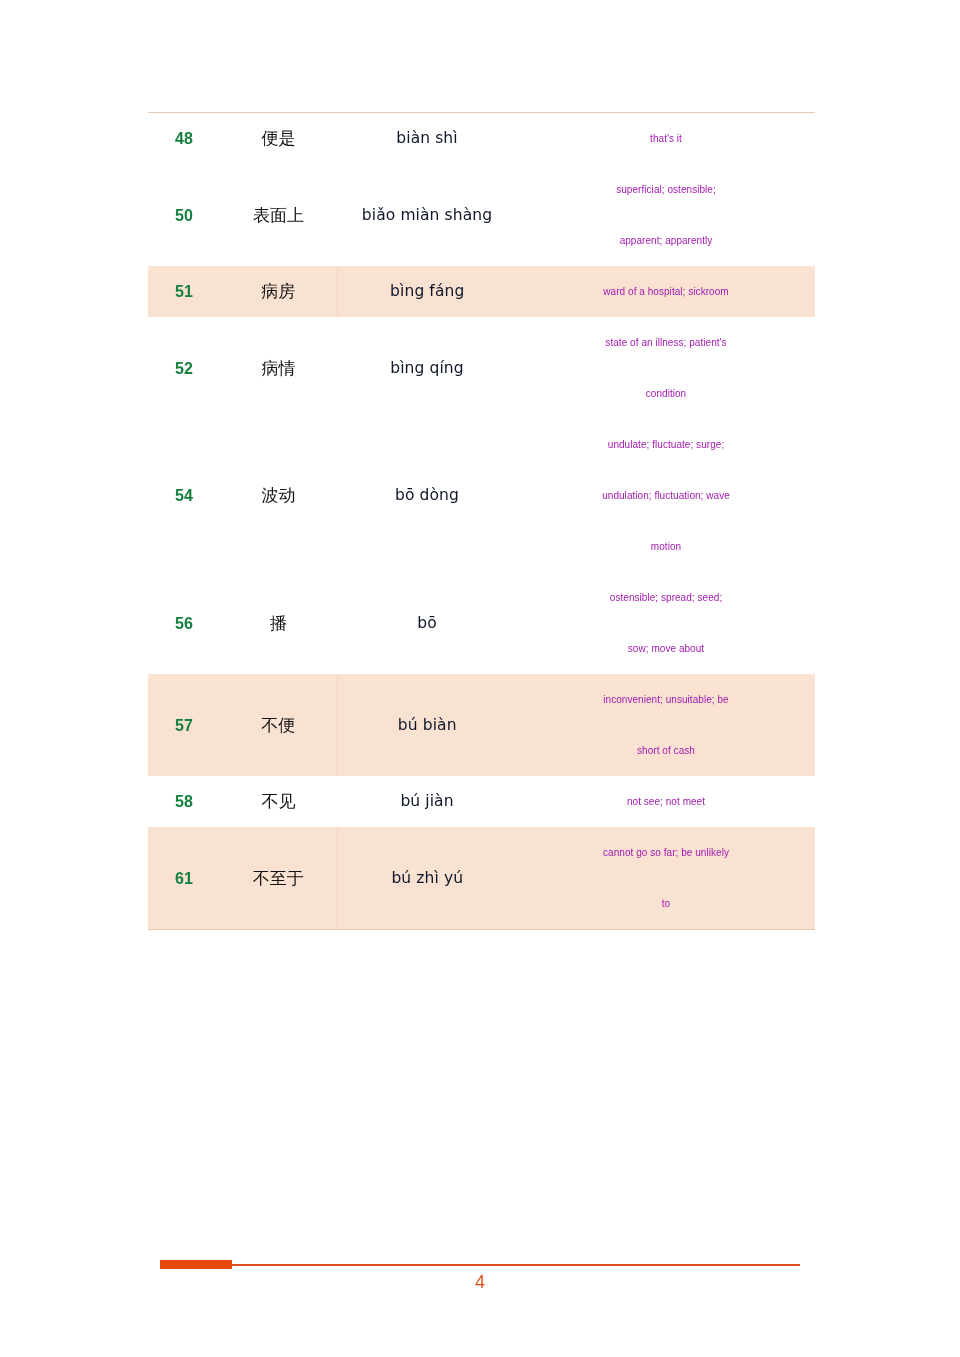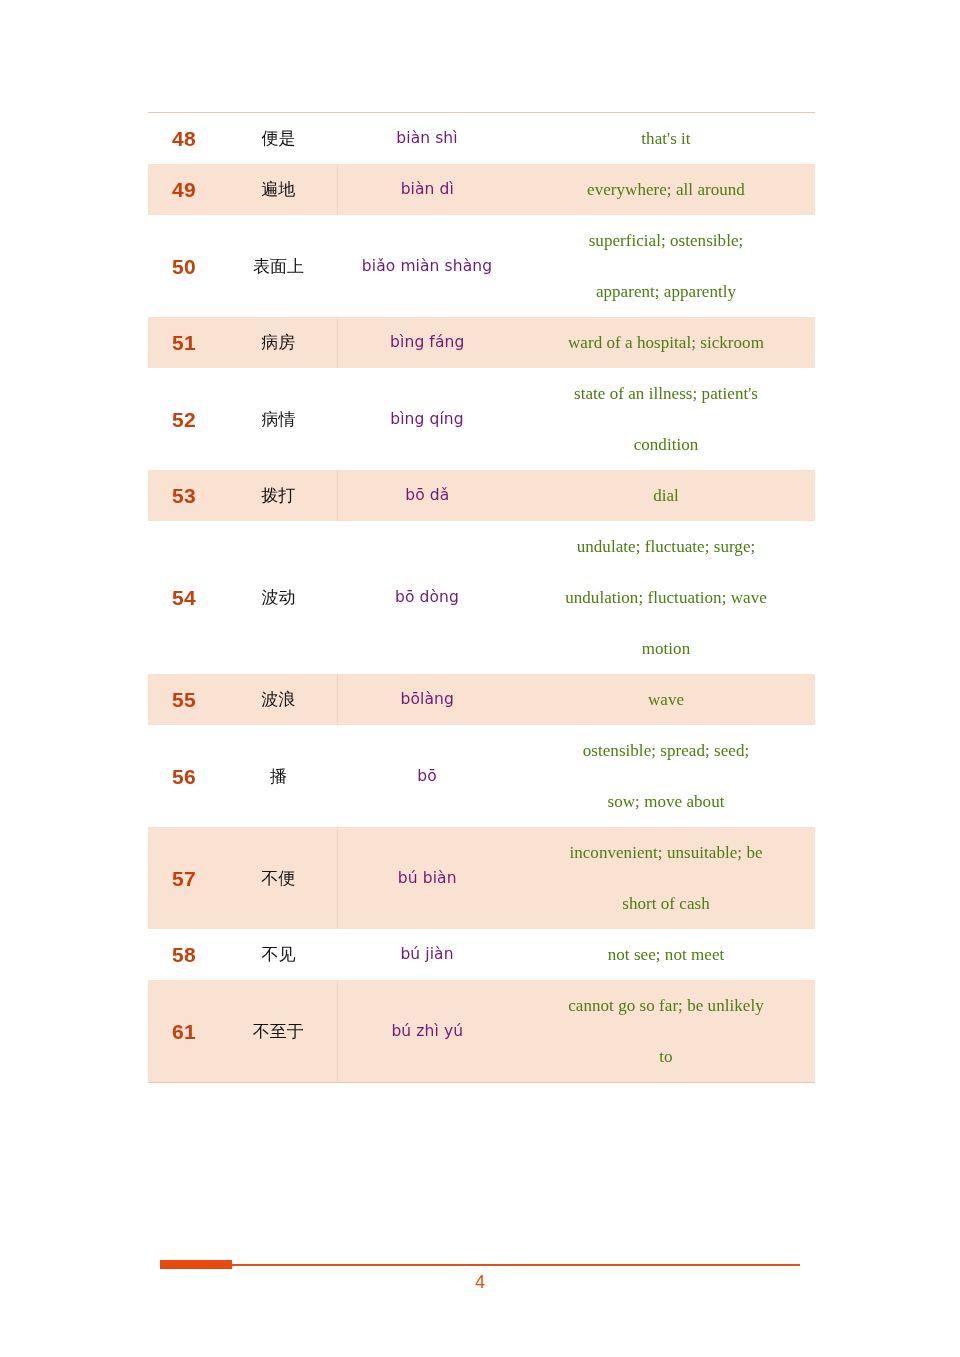--- a/index.html
+++ b/index.html
@@ -58,42 +58,41 @@
     border: 0;
     line-height: 51px;
   }
 
   
   table.vocab tr.row-shaded td.cell-hanzi {
     border-right: 1.1px solid #f3d5c1;
   }
 
   td.cell-num {
-    font-size: 21px;
+    font-size: 16px;
     font-weight: bold;
-    color: #c2410c;
+    color: #15803d;
     letter-spacing: 0.2px;
   }
   td.cell-hanzi {
     font-size: 17px;
     color: #121212;
     font-family: "DejaVu Sans", "Liberation Sans", sans-serif;
   }
   td.cell-pinyin {
     font-size: 15.5px;
-    color: #701a75;
+    color: #0f172a;
     font-family: "DejaVu Sans", "Liberation Sans", sans-serif;
     letter-spacing: 0.1px;
   }
   td.cell-def {
-    font-size: 17px;
-    color: #4d7c0f;
+    font-size: 10px;
+    color: #a21caf;
     padding: 0 4px;
     letter-spacing: 0.05px;
-    font-family: Liberation Serif, serif;
   }
 
   
   td.cell-def .deflines {
     display: block;
     line-height: 51px;
   }
 
   
   .footer {
@@ -145,28 +144,20 @@
       </colgroup>
       <tbody>
           <tr class="row-plain">
             <td class="cell-num">48</td>
             <td class="cell-hanzi">便是</td>
             <td class="cell-pinyin">biàn shì</td>
             <td class="cell-def">
               <span class="deflines">that's it</span>
             </td>
           </tr>
-          <tr class="row-shaded">
-            <td class="cell-num">49</td>
-            <td class="cell-hanzi">遍地</td>
-            <td class="cell-pinyin">biàn dì</td>
-            <td class="cell-def">
-              <span class="deflines">everywhere; all around</span>
-            </td>
-          </tr>
           <tr class="row-plain">
             <td class="cell-num">50</td>
             <td class="cell-hanzi">表面上</td>
             <td class="cell-pinyin">biǎo miàn shàng</td>
             <td class="cell-def">
               <span class="deflines">superficial; ostensible;</span>
               <span class="deflines">apparent; apparently</span>
             </td>
           </tr>
           <tr class="row-shaded">
@@ -179,44 +170,28 @@
           </tr>
           <tr class="row-plain">
             <td class="cell-num">52</td>
             <td class="cell-hanzi">病情</td>
             <td class="cell-pinyin">bìng qíng</td>
             <td class="cell-def">
               <span class="deflines">state of an illness; patient's</span>
               <span class="deflines">condition</span>
             </td>
           </tr>
-          <tr class="row-shaded">
-            <td class="cell-num">53</td>
-            <td class="cell-hanzi">拨打</td>
-            <td class="cell-pinyin">bō dǎ</td>
-            <td class="cell-def">
-              <span class="deflines">dial</span>
-            </td>
-          </tr>
           <tr class="row-plain">
             <td class="cell-num">54</td>
             <td class="cell-hanzi">波动</td>
             <td class="cell-pinyin">bō dòng</td>
             <td class="cell-def">
               <span class="deflines">undulate; fluctuate; surge;</span>
               <span class="deflines">undulation; fluctuation; wave</span>
               <span class="deflines">motion</span>
-            </td>
-          </tr>
-          <tr class="row-shaded">
-            <td class="cell-num">55</td>
-            <td class="cell-hanzi">波浪</td>
-            <td class="cell-pinyin">bōlàng</td>
-            <td class="cell-def">
-              <span class="deflines">wave</span>
             </td>
           </tr>
           <tr class="row-plain">
             <td class="cell-num">56</td>
             <td class="cell-hanzi">播</td>
             <td class="cell-pinyin">bō</td>
             <td class="cell-def">
               <span class="deflines">ostensible; spread; seed;</span>
               <span class="deflines">sow; move about</span>
             </td>

